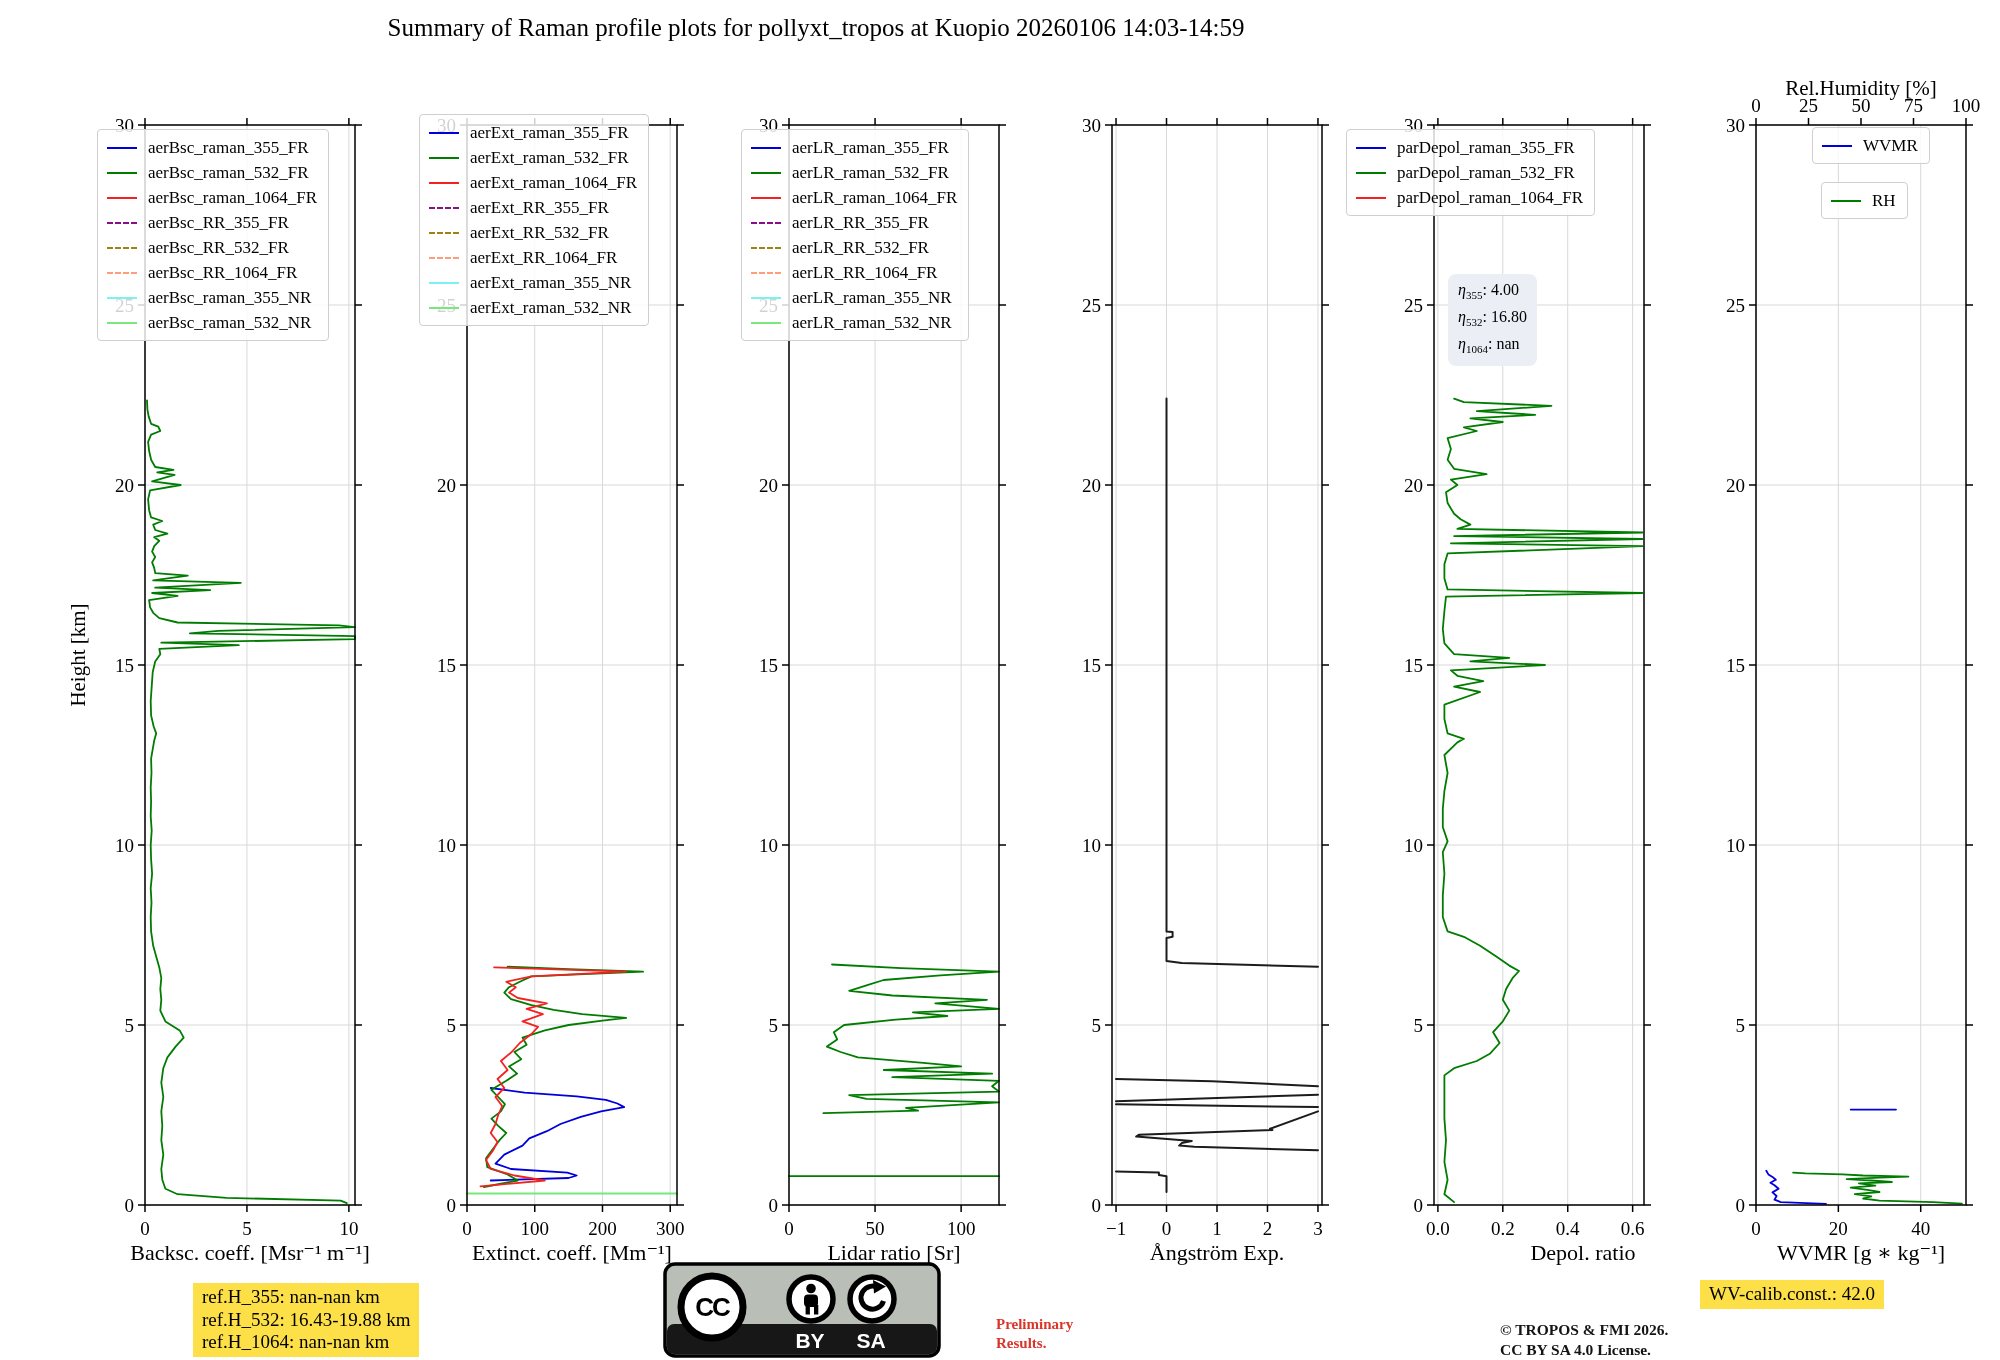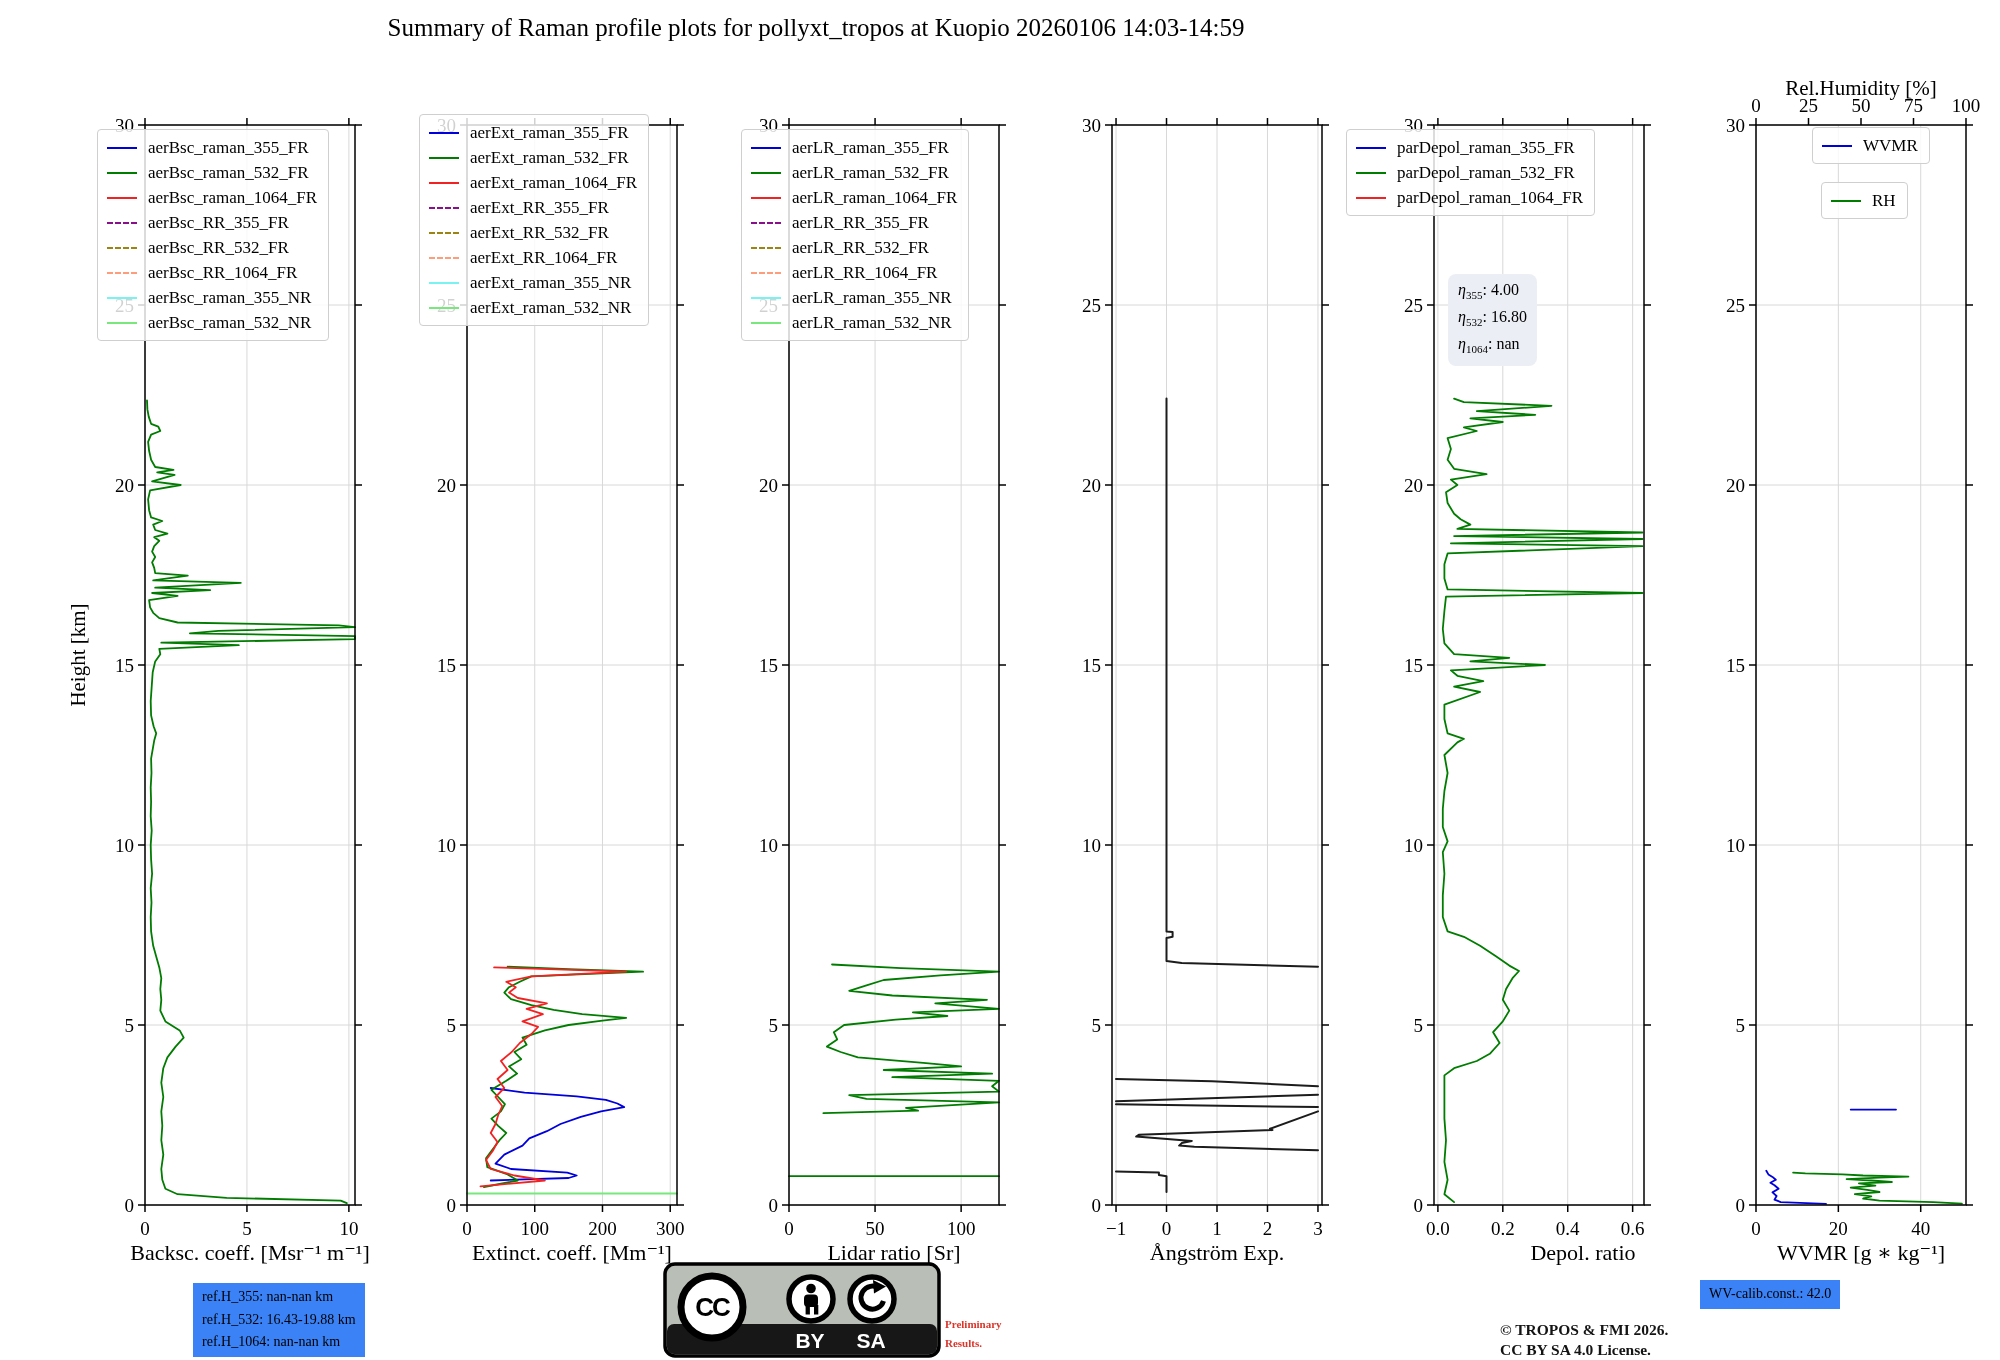--- a/index.html
+++ b/index.html
@@ -10,22 +10,22 @@
           font-size:21px;white-space:nowrap;}
   .xlabel{position:absolute;top:1240px;width:400px;text-align:center;font-size:22px;white-space:nowrap;}
   .topaxis-label{position:absolute;top:76px;left:1661px;width:400px;text-align:center;font-size:21px;}
   .legend{position:absolute;background:rgba(255,255,255,0.82);border:1px solid #cfcfcf;border-radius:4px;
           padding:5px 11px 5px 9px;font-size:17px;z-index:6;white-space:nowrap;}
   .lrow{display:flex;align-items:center;height:25px;text-align:right;}
   .sw{display:inline-block;width:30px;flex:0 0 30px;height:0;margin-right:11px;}
   .annot{position:absolute;background:#ebeef5;padding:5px 10px;font-size:16px;line-height:22px;z-index:6;white-space:nowrap;border-radius:8px;}
   .annot sub{font-size:11px;}
   .annot i{font-style:italic;}
-  .gbox{position:absolute;background:#3b82f6;padding:3px 9px;font-size:14px;line-height:22.5px;white-space:nowrap;}
-  .prelim{position:absolute;left:945px;top:1315px;color:#da352a;font-weight:bold;font-size:11px;line-height:19px;}
+  .gbox{position:absolute;background:#fde047;padding:3px 9px;font-size:19px;line-height:22.5px;white-space:nowrap;}
+  .prelim{position:absolute;left:996px;top:1315px;color:#da352a;font-weight:bold;font-size:15px;line-height:19px;}
   .copyr{position:absolute;left:1500px;top:1320px;font-weight:bold;font-size:15.5px;line-height:20px;color:#141414;}
   .badge{position:absolute;left:663px;top:1262px;width:278px;height:96px;}
   .badge text{font-family:"Liberation Sans","DejaVu Sans",sans-serif;}
   svg#plots-svg{position:absolute;left:0;top:0;}
   svg#plots-svg text{font-family:"Liberation Serif","DejaVu Serif",serif;}
 </style>
 </head>
 <body>
 
 <div id="page">

